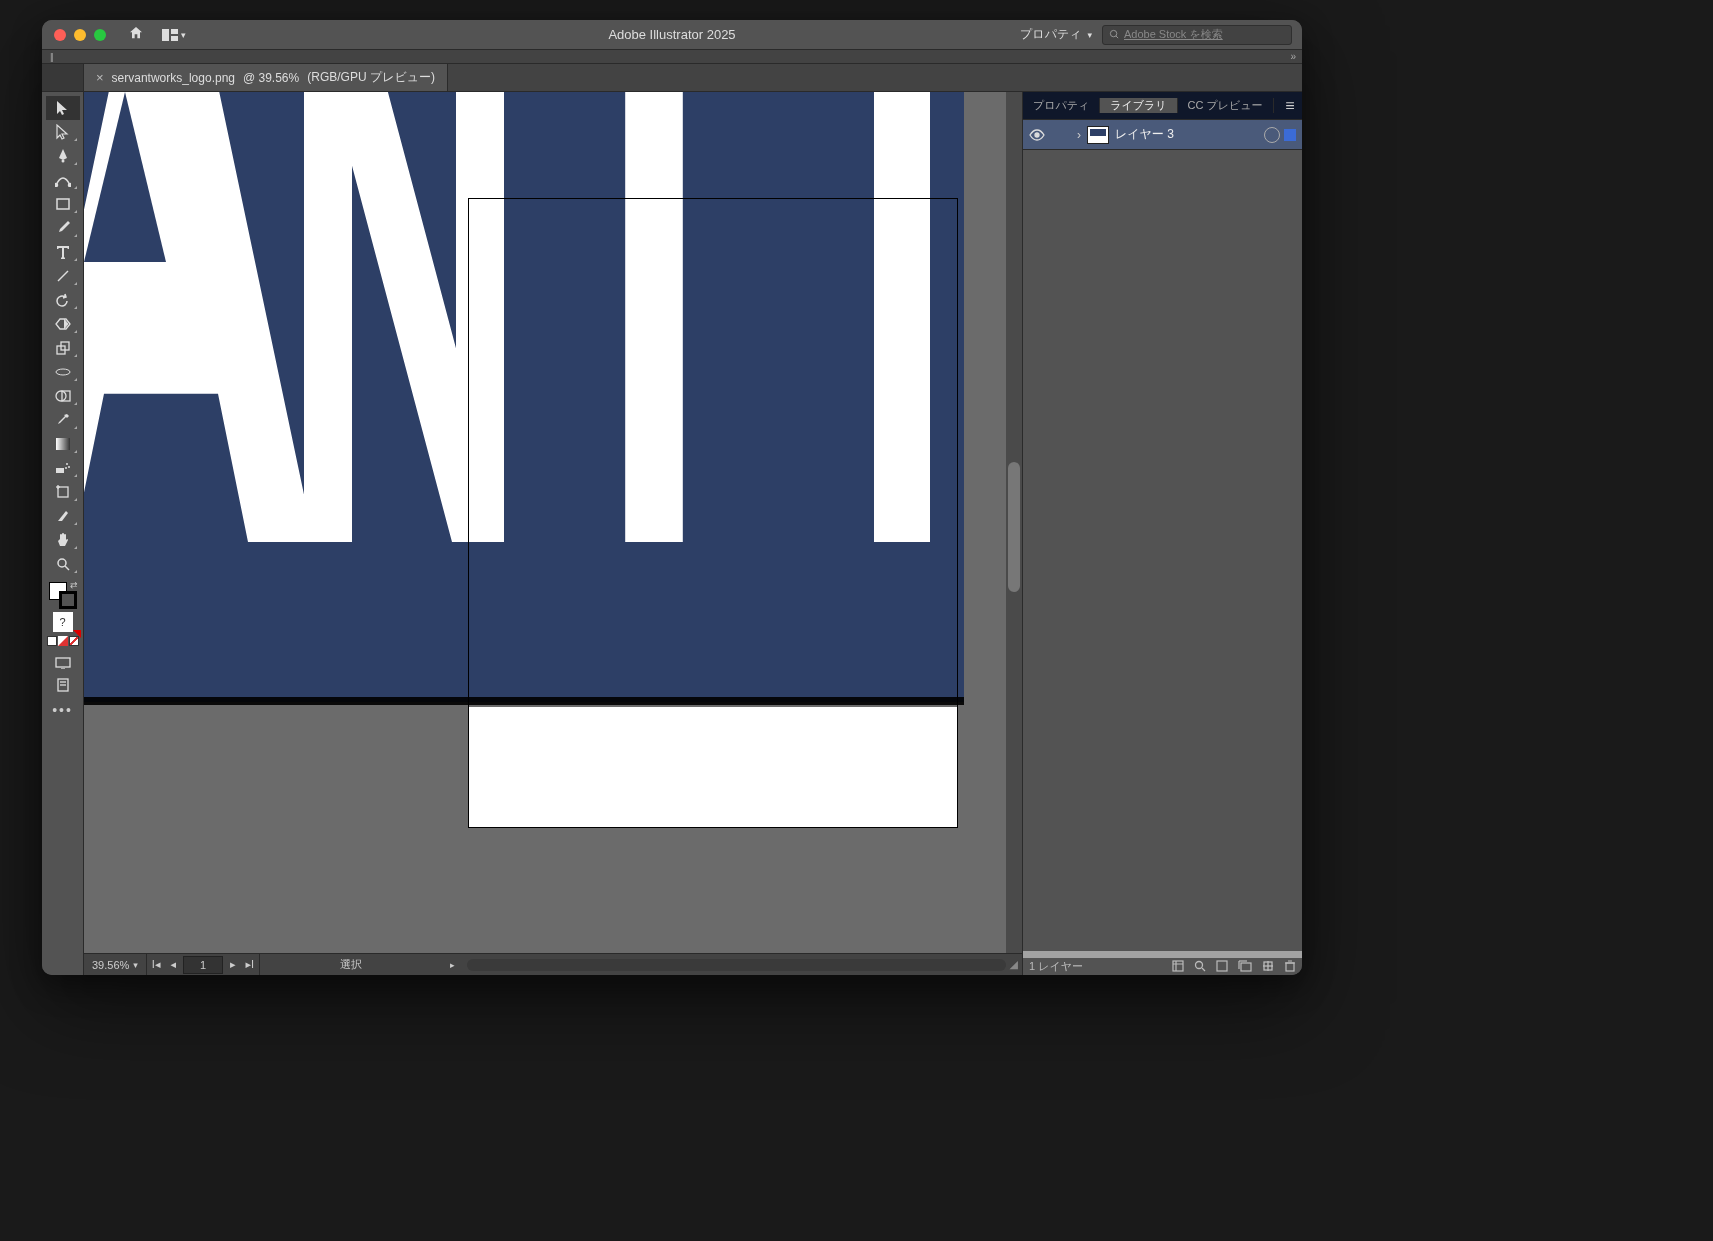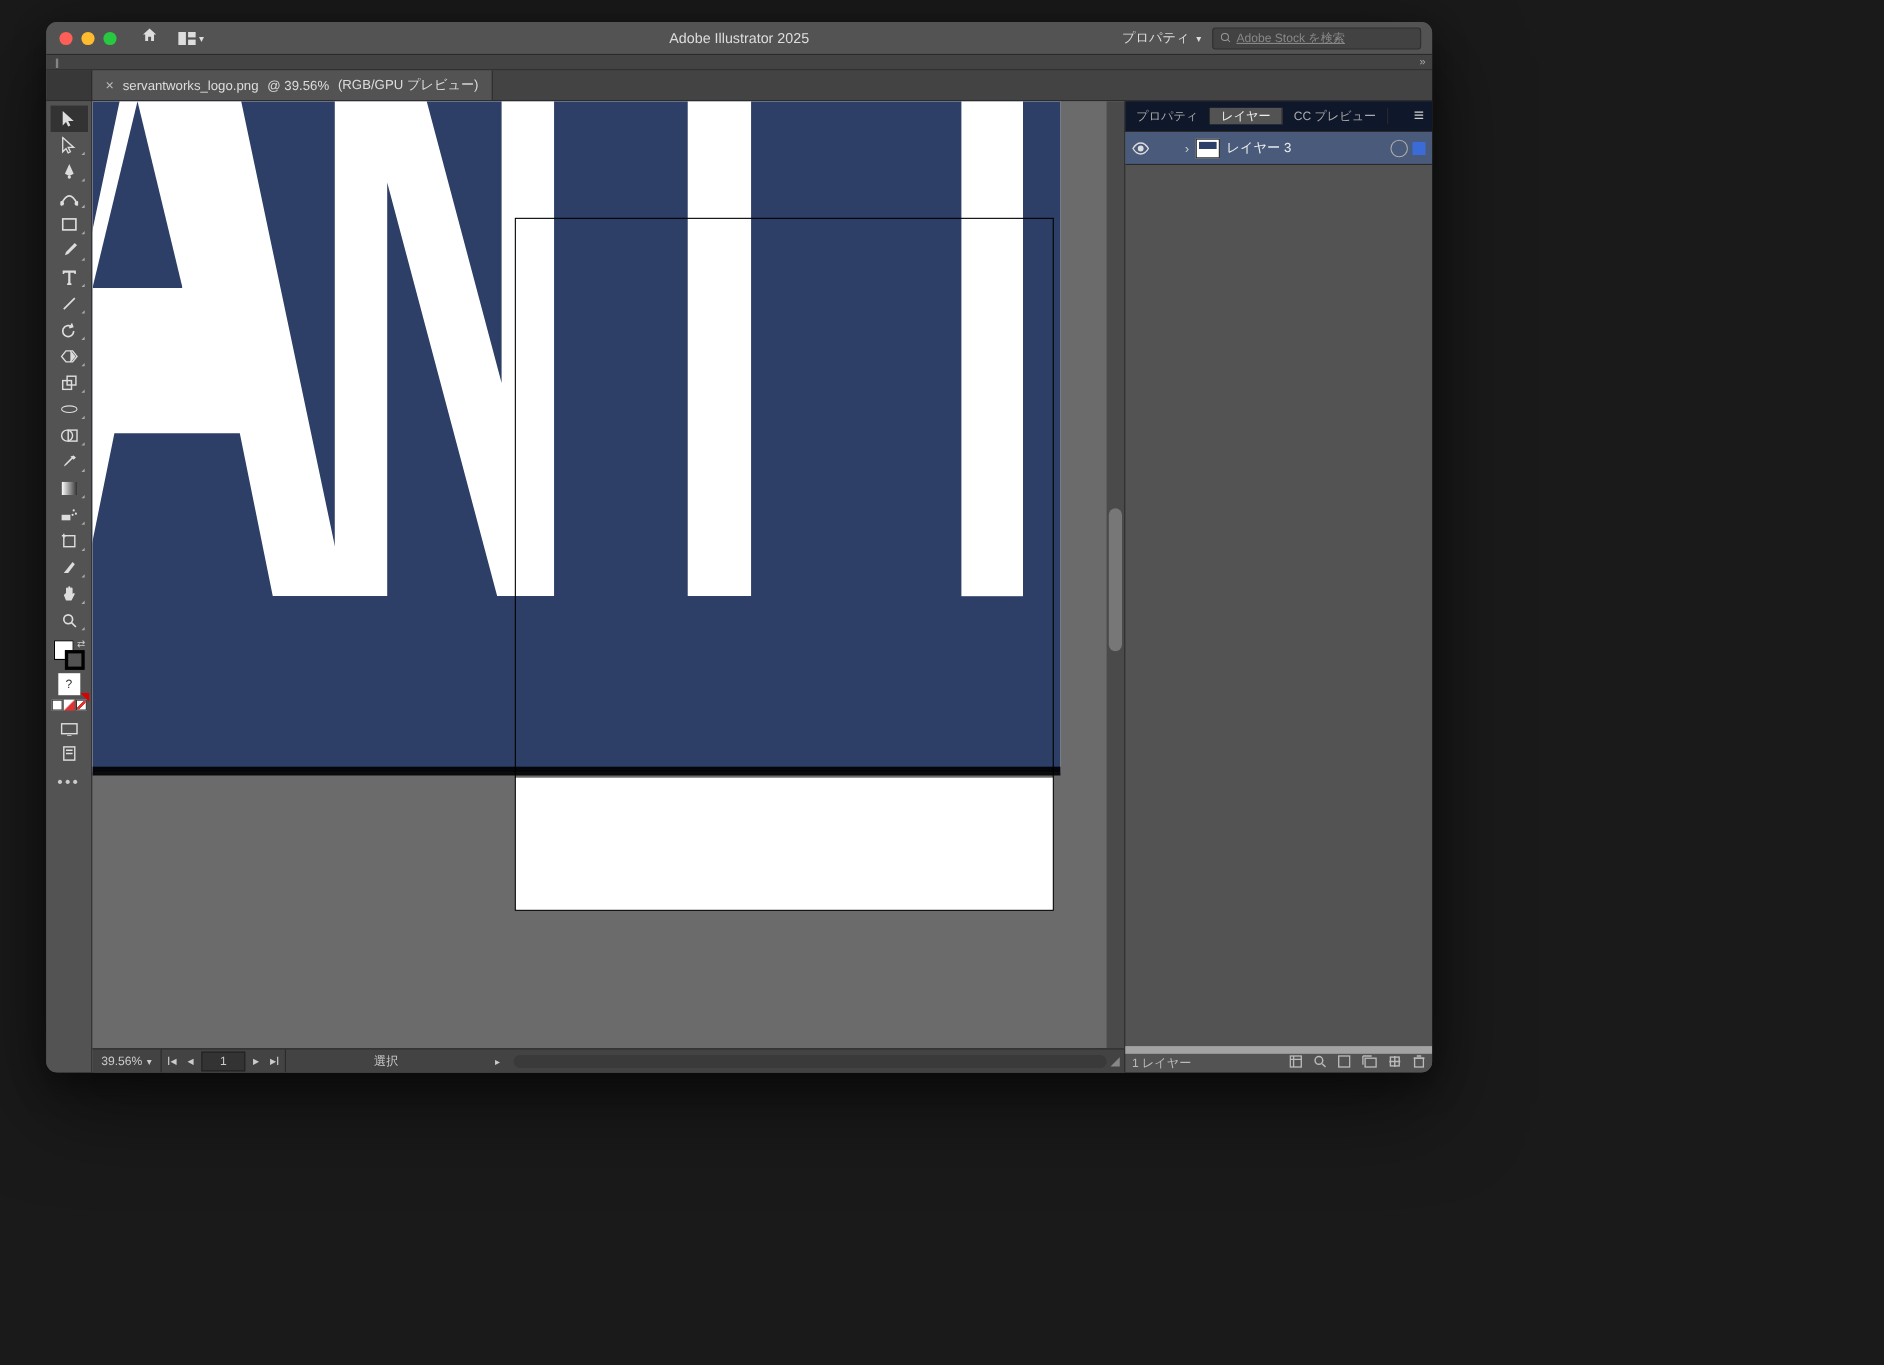--- a/index.html
+++ b/index.html
@@ -342,21 +342,21 @@
         <div class="sel">選択</div>
         <span class="tri">▸</span>
         <div class="hscroll"></div>
         <div class="grip">◢</div>
       </div>
     </div>
 
     <div class="rightpanel">
       <div class="panel-tabs">
         <div class="ptab">プロパティ</div>
-        <div class="ptab active">レイヤー</div>
+        <div class="ptab active">ライブラリ</div>
         <div class="ptab">CC プレビュー</div>
         <div class="panel-menu">≡</div>
       </div>
       <div class="layer-row">
         <div class="vis">
           <svg width="16" height="12" viewBox="0 0 16 12" fill="none" stroke="#ddd" stroke-width="1.3">
               <path d="M1 6s3-5 7-5 7 5 7 5-3 5-7 5S1 6 1 6z"></path>
               <circle cx="8" cy="6" r="2" fill="#ddd"></circle>
             </svg>
         </div>

